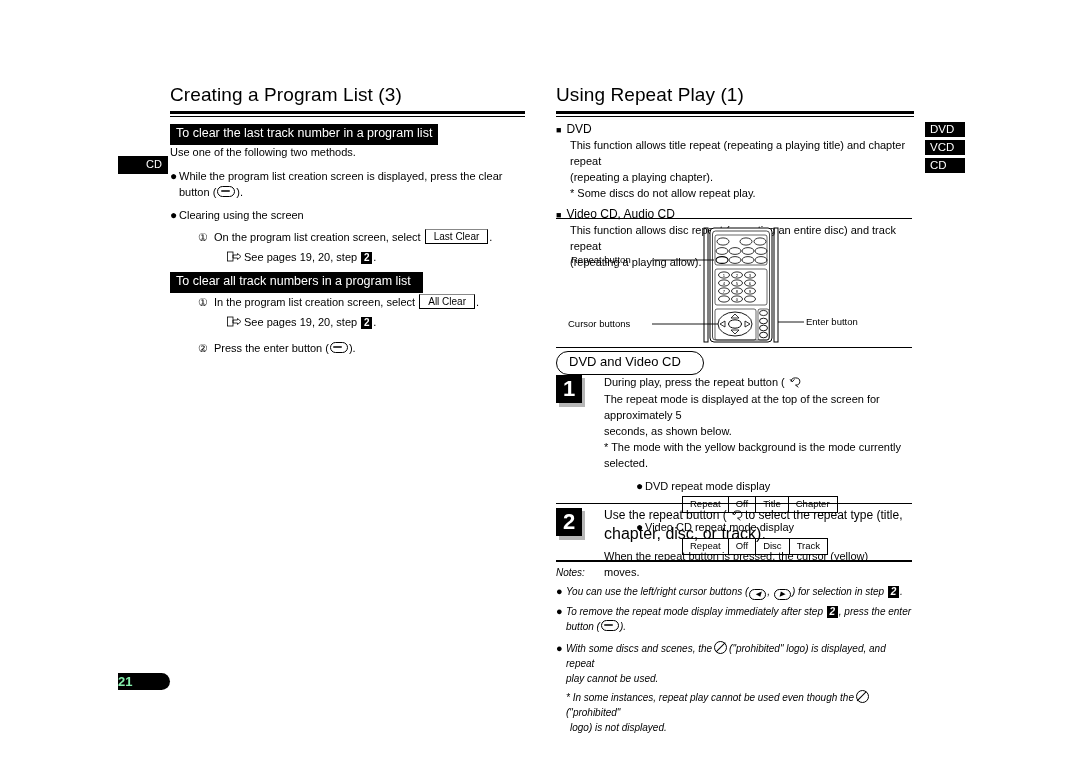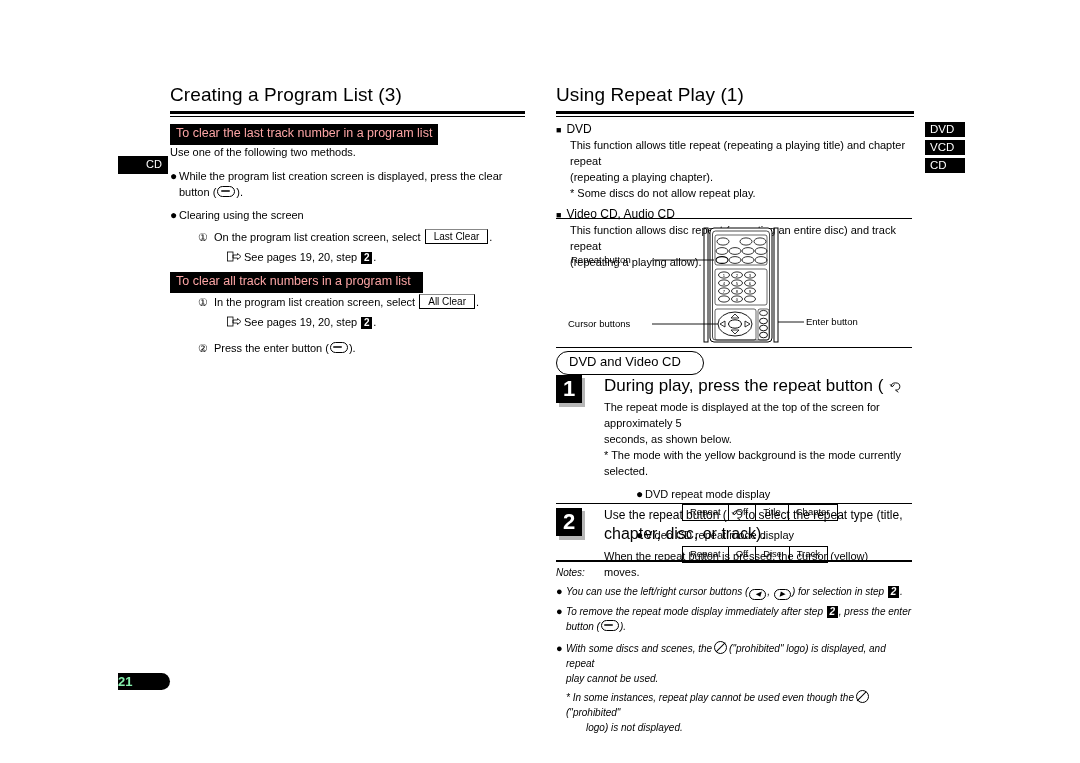--- a/index.html
+++ b/index.html
@@ -38,21 +38,21 @@
     border-bottom: 1px solid #000;
     height: 2px;
   }
   .rule-thin {
     border-top: 1.5px solid #000;
     height: 0;
   }
 
   .blackbar {
     background: #000;
-    color: #fca5a5;
+    color: #ffffff;
     font-size: 12.5px;
     padding: 3px 4px 4px 6px;
     display: inline-block;
     line-height: 1.1;
   }
 
   p, div.txt { font-size: 11px; line-height: 1.45; margin: 0; }
 
   .bullet-line {
     display: flex;
@@ -454,21 +454,21 @@
 
   <div class="rule-thin" style="position:absolute; left:556px; top:347px; width:356px;"></div>
 
   <div style="position:absolute; left:556px; top:351px;">
     <span class="pill">DVD and Video CD</span>
   </div>
 
   <div style="position:absolute; left:556px; top:375px; width:356px; display:flex;">
     <div class="bignum">1</div>
     <div style="margin-left:22px; width:300px;">
-      <div style="font-size:17px; line-height:1.3;"><span>During play, press the repeat button (</span>
+      <div style="font-size:11px; line-height:1.3;"><span>During play, press the repeat button (</span>
         <svg class="repeat-glyph" viewBox="0 0 20 18">
           <path d="M4 9 A6 5 0 1 1 10 14" fill="none" stroke="#000" stroke-width="1.3"></path>
           <path d="M2.5 6 L5.5 9.5 L8.5 6" fill="none" stroke="#000" stroke-width="1.3"></path>
           <line x1="10" y1="14" x2="14" y2="17" stroke="#000" stroke-width="1.2"></line>
         </svg></div>
       <div class="txt" style="margin-top:3px;">The repeat mode is displayed at the top of the screen for approximately 5</div>
       <div class="txt">seconds, as shown below.</div>
       <div class="txt" style="">* The mode with the yellow background is the mode currently selected.</div>
 
       <div class="bullet-line" style="margin-top:6px; margin-left:32px;">
@@ -538,17 +538,17 @@
     </div>
 
     <div class="note-item" style="margin-top:7px;">
       <span class="dot">●</span>
       <span><span>With some discs and scenes, the</span><span class="prohibit"></span><span>("prohibited" logo) is displayed, and repeat</span><br>
         <span>play cannot be used.</span></span>
     </div>
 
     <div class="note-sub">
       <span><span>* In some instances, repeat play cannot be used even though the</span><span class="prohibit"></span><span>("prohibited"</span><br>
-        <span style="margin-left:20px;">logo) is not displayed.</span></span>
+        <span style="margin-left:4px;">logo) is not displayed.</span></span>
     </div>
   </div>
 
 </div>
 
 </body></html>

